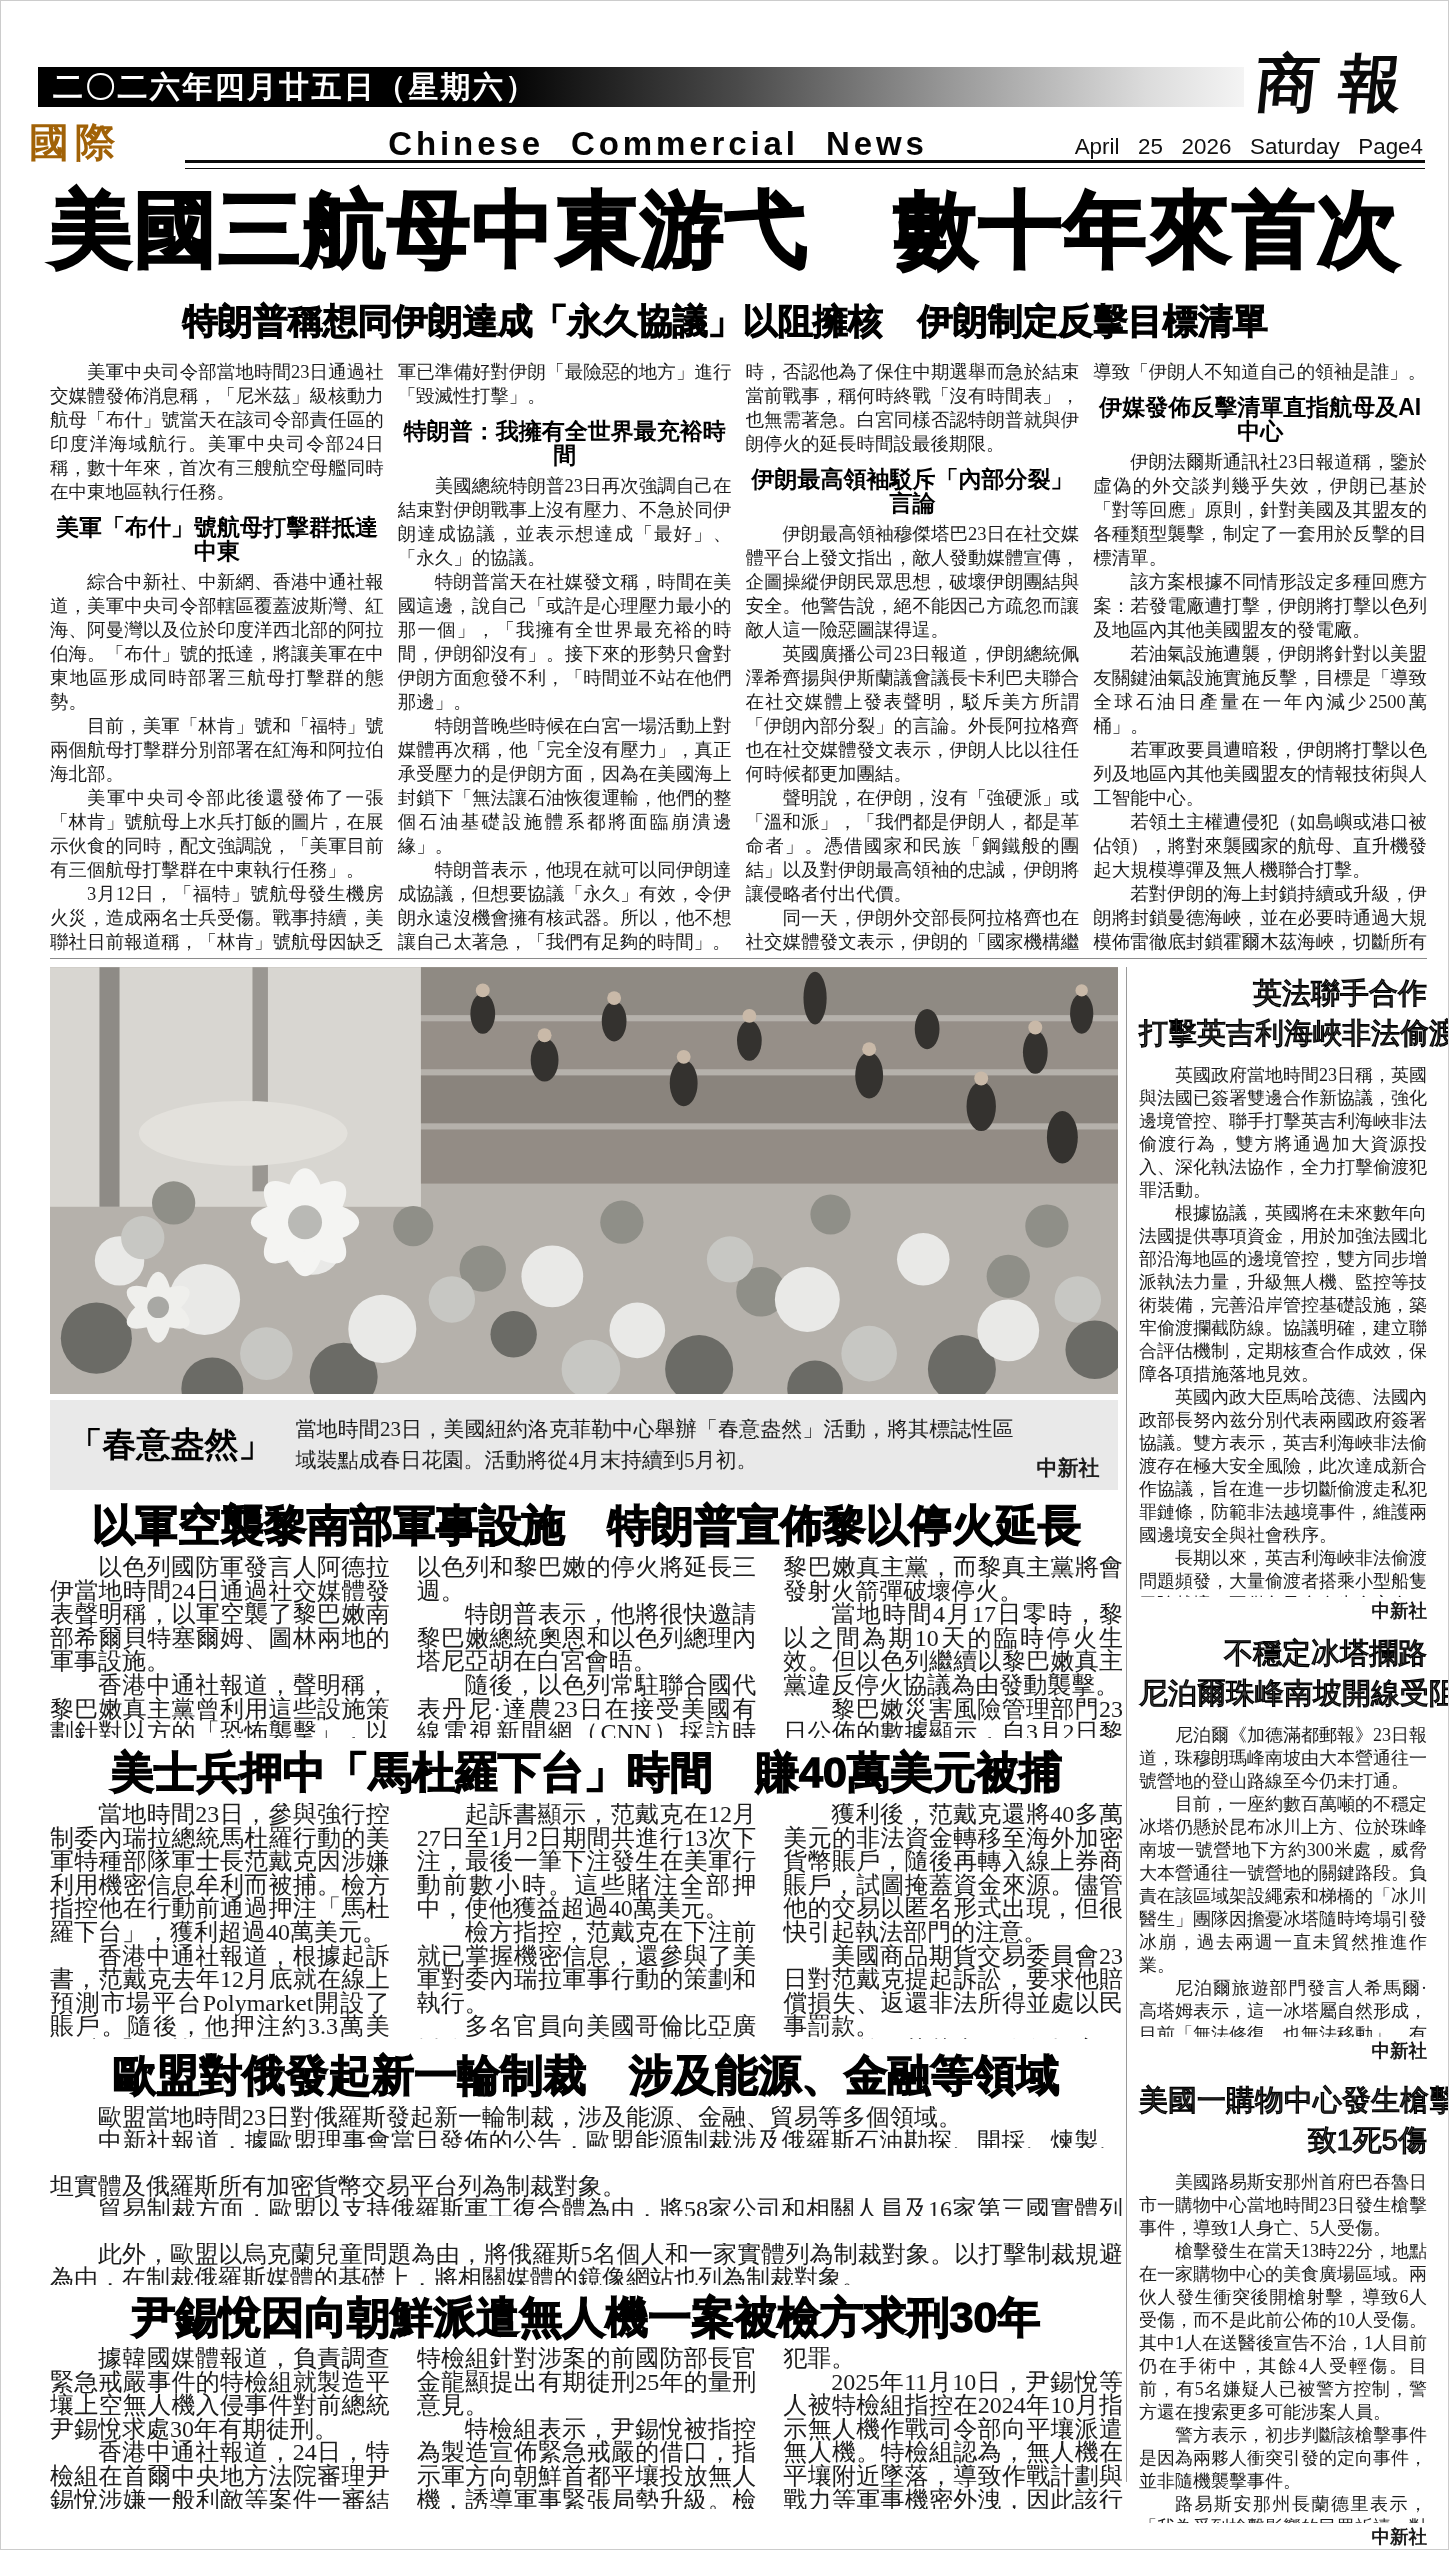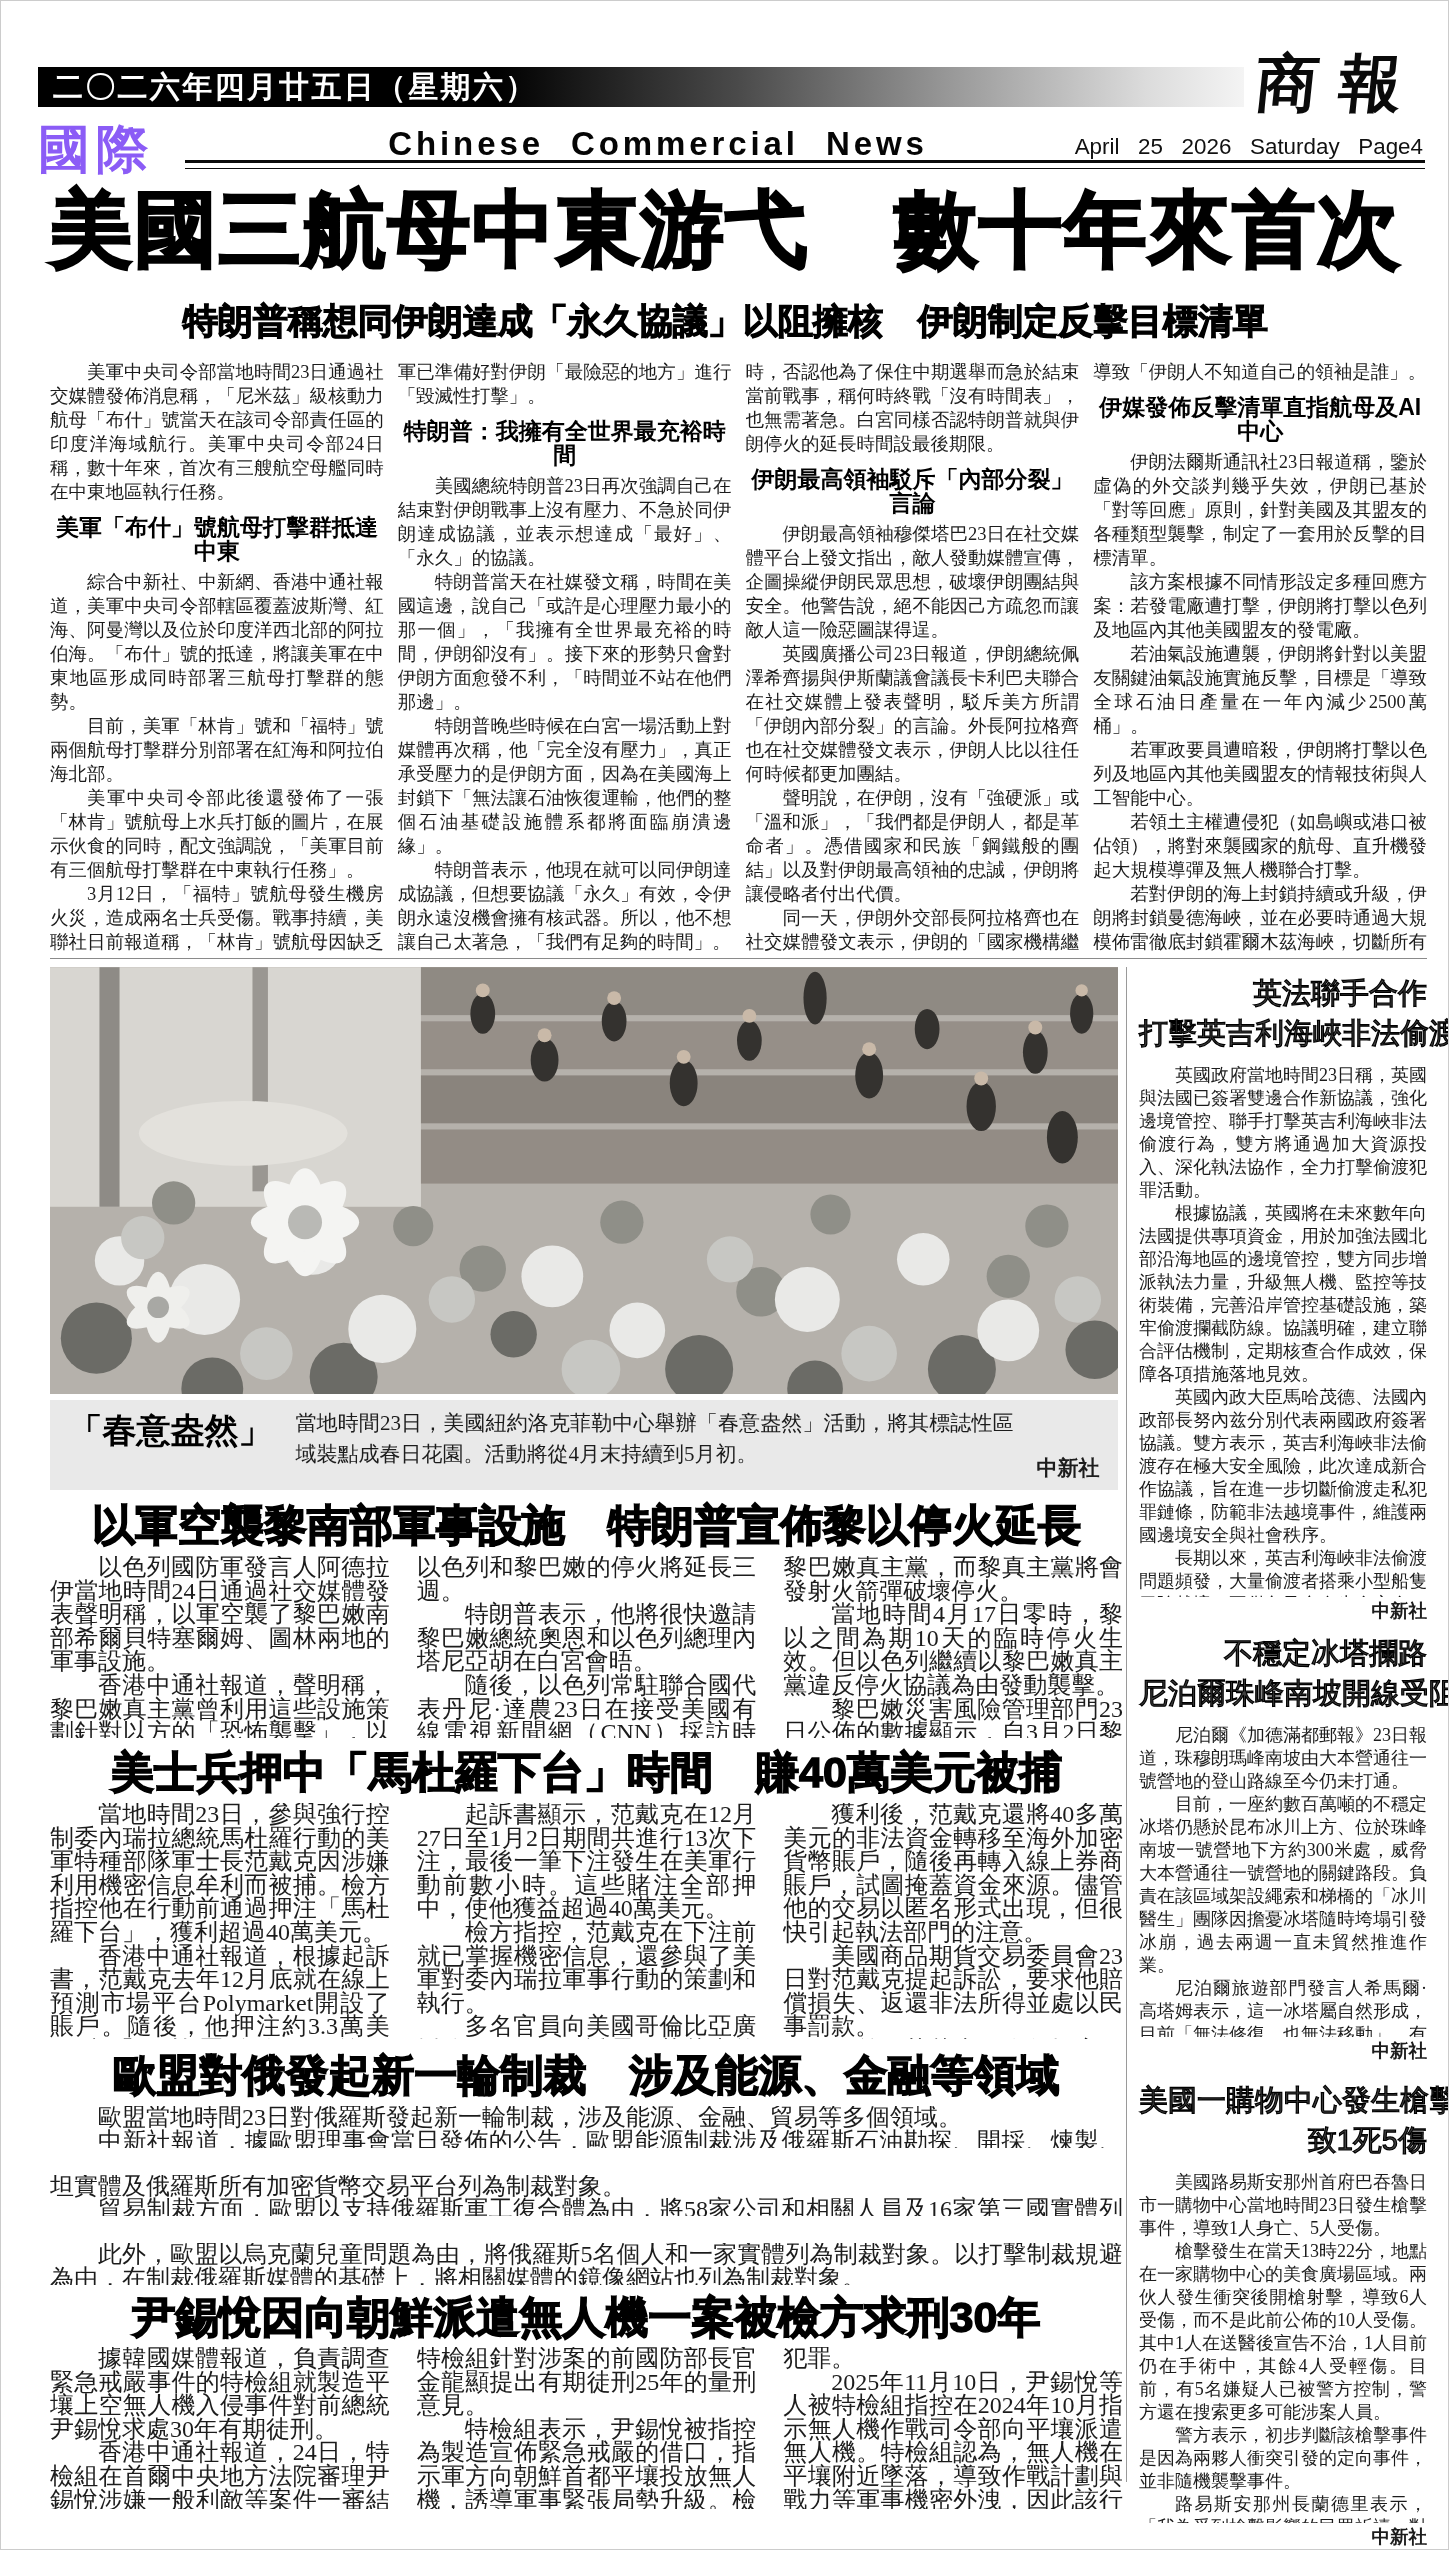--- a/index.html
+++ b/index.html
@@ -7,22 +7,22 @@
         font-family:"Liberation Serif","DejaVu Serif",serif;color:#1c1c1c;overflow:hidden;
         border:0.8px solid #cccccc;box-sizing:border-box;}
   .abs{position:absolute;}
   
   .topbar{left:37px;top:66px;width:1206px;height:40px;
      background:linear-gradient(to right,#000 0%,#000 38%,#4a4a4a 58%,#9a9a9a 76%,#dcdcdc 92%,#f4f4f4 100%);
      color:#fff;font-family:"Liberation Sans","DejaVu Sans",sans-serif;font-weight:bold;
      font-size:30px;line-height:40px;padding-left:15px;letter-spacing:2.3px;box-sizing:border-box;}
   .brand{right:26px;top:40px;font-size:63px;font-weight:700;font-family:"DejaVu Serif","Liberation Serif",serif;
      letter-spacing:20px;transform:skewX(-6deg);color:#0a0a0a;}
-  .section-zh{left:37px;top:114px;font-size:52px;font-weight:900;letter-spacing:6.2px;
-     font-family:"Liberation Sans","DejaVu Sans",sans-serif;color:#8b5cf6;}
+  .section-zh{left:28px;top:114px;font-size:40px;font-weight:900;letter-spacing:6.2px;
+     font-family:"Liberation Sans","DejaVu Sans",sans-serif;color:#a16207;}
   .ccn{left:232px;top:124px;width:850px;text-align:center;font-size:33px;font-weight:bold;
      font-family:"Liberation Sans","DejaVu Sans",sans-serif;letter-spacing:3.9px;word-spacing:14px;color:#050505;}
   .date-en{right:25px;top:133px;font-size:22.4px;font-family:"Liberation Sans","DejaVu Sans",sans-serif;
      word-spacing:12.4px;color:#111;}
   .dbl-rule{left:184px;top:159px;width:1240px;height:5.4px;border-top:3.9px solid #0a0a0a;border-bottom:1.5px solid #0a0a0a;box-sizing:content-box;}
   
   .h1{left:23px;top:185px;width:1403px;text-align:center;font-size:83px;line-height:87px;
      font-weight:900;font-family:"Liberation Sans","DejaVu Sans",sans-serif;color:#000;
      letter-spacing:1.5px;-webkit-text-stroke:2.3px #000;}
   .h2{left:23px;top:297px;width:1403px;text-align:center;font-size:35px;font-weight:900;
@@ -31,21 +31,21 @@
   .lead-cols{left:49px;top:359px;width:1377px;height:594px;gap:14px;font-size:18.5px;line-height:24px;}
   .col{flex:1 1 0;overflow:hidden;}
   .col p{margin:0;text-indent:2em;}
   .col p.cont{text-indent:0;}
   .col h3{margin:10.8px 0 7.7px 0;text-align:center;font-size:23px;font-weight:900;text-indent:0;
      font-family:"Liberation Sans","DejaVu Sans",sans-serif;color:#000;}
   .rule-top-story{left:49px;top:957px;width:1377px;border-top:1.5px solid #8a8a8a;}
   
   .photo{left:49px;top:966px;width:1068px;height:427px;background:#b5b1ab;overflow:hidden;}
   .caption{left:49px;top:1399px;width:1068px;height:90px;background:#e9e9e9;display:flex;
-     box-sizing:border-box;padding:7.7px 18.5px;gap:23px;}
+     align-items:center;box-sizing:border-box;padding:7.7px 18.5px;gap:23px;}
   .cap-label{font-size:34px;font-weight:900;font-family:"Liberation Sans","DejaVu Sans",sans-serif;
      white-space:nowrap;color:#000;}
   .cap-body{font-size:21px;line-height:31px;text-align:justify;flex:1 1 auto;}
   .cap-credit{font-weight:bold;font-size:21px;white-space:nowrap;align-self:flex-end;}
   
   .story-head{left:49px;width:1073px;text-align:center;font-size:43px;font-weight:900;
      font-family:"Liberation Sans","DejaVu Sans",sans-serif;color:#000;-webkit-text-stroke:1.5px #000;white-space:nowrap;}
   .story-cols{left:49px;width:1073px;gap:27px;font-size:24px;line-height:23.6px;}
   #lb-h{top:1496px;} #lb-c{top:1555px;height:182px;}
   #sd-h{top:1743px;} #sd-c{top:1802px;height:236px;}

